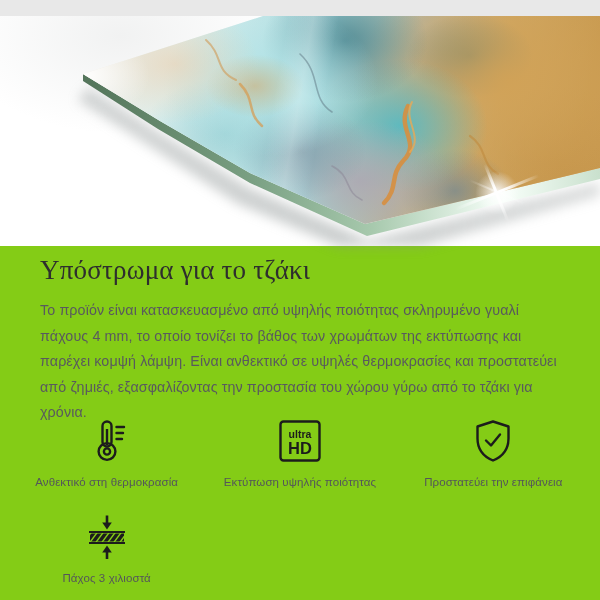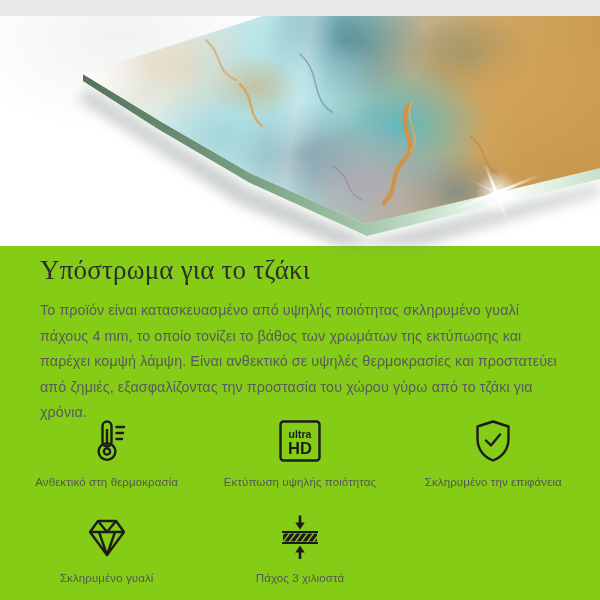--- a/index.html
+++ b/index.html
@@ -142,36 +142,23 @@
       <div class="label">Εκτύπωση υψηλής ποιότητας</div>
     </div>
 
     <div class="feature">
       <div class="icon-box">
         <svg width="48" height="48" viewBox="0 0 48 48">
           <path class="ico" stroke-linejoin="round" d="M24 4.5 L39.5 9.5 V21.5 C39.5 32.5 33 39.8 24 43.5 C15 39.8 8.5 32.5 8.5 21.5 V9.5 Z"></path>
           <path class="ico" stroke-width="2.8" stroke-linecap="round" stroke-linejoin="round" d="M17 23.5 L22 28.5 L31 17.5"></path>
         </svg>
       </div>
-      <div class="label">Σκληρυμένο την επιφάνεια</div>
+      <div class="label">Προστατεύει την επιφάνεια</div>
     </div>
 
-    <div class="feature">
-      <div class="icon-box">
-        <svg width="48" height="48" viewBox="0 0 48 48">
-          <g class="ico" stroke-linejoin="round">
-            <path d="M7 19 L15 8 H33 L41 19 L24 42 Z"></path>
-            <path d="M7 19 H41"></path>
-            <path d="M15 8 L24 19 L33 8"></path>
-            <path d="M16 19 L24 42 M32 19 L24 42"></path>
-          </g>
-        </svg>
-      </div>
-      <div class="label">Σκληρυμένο γυαλί</div>
-    </div>
 
 
     <div class="feature">
       <div class="icon-box">
         <svg width="48" height="48" viewBox="0 0 48 48">
           <defs>
             <clipPath id="barClip">
                 <rect x="7" y="20.5" width="34" height="8"></rect>
               </clipPath>
           </defs>

